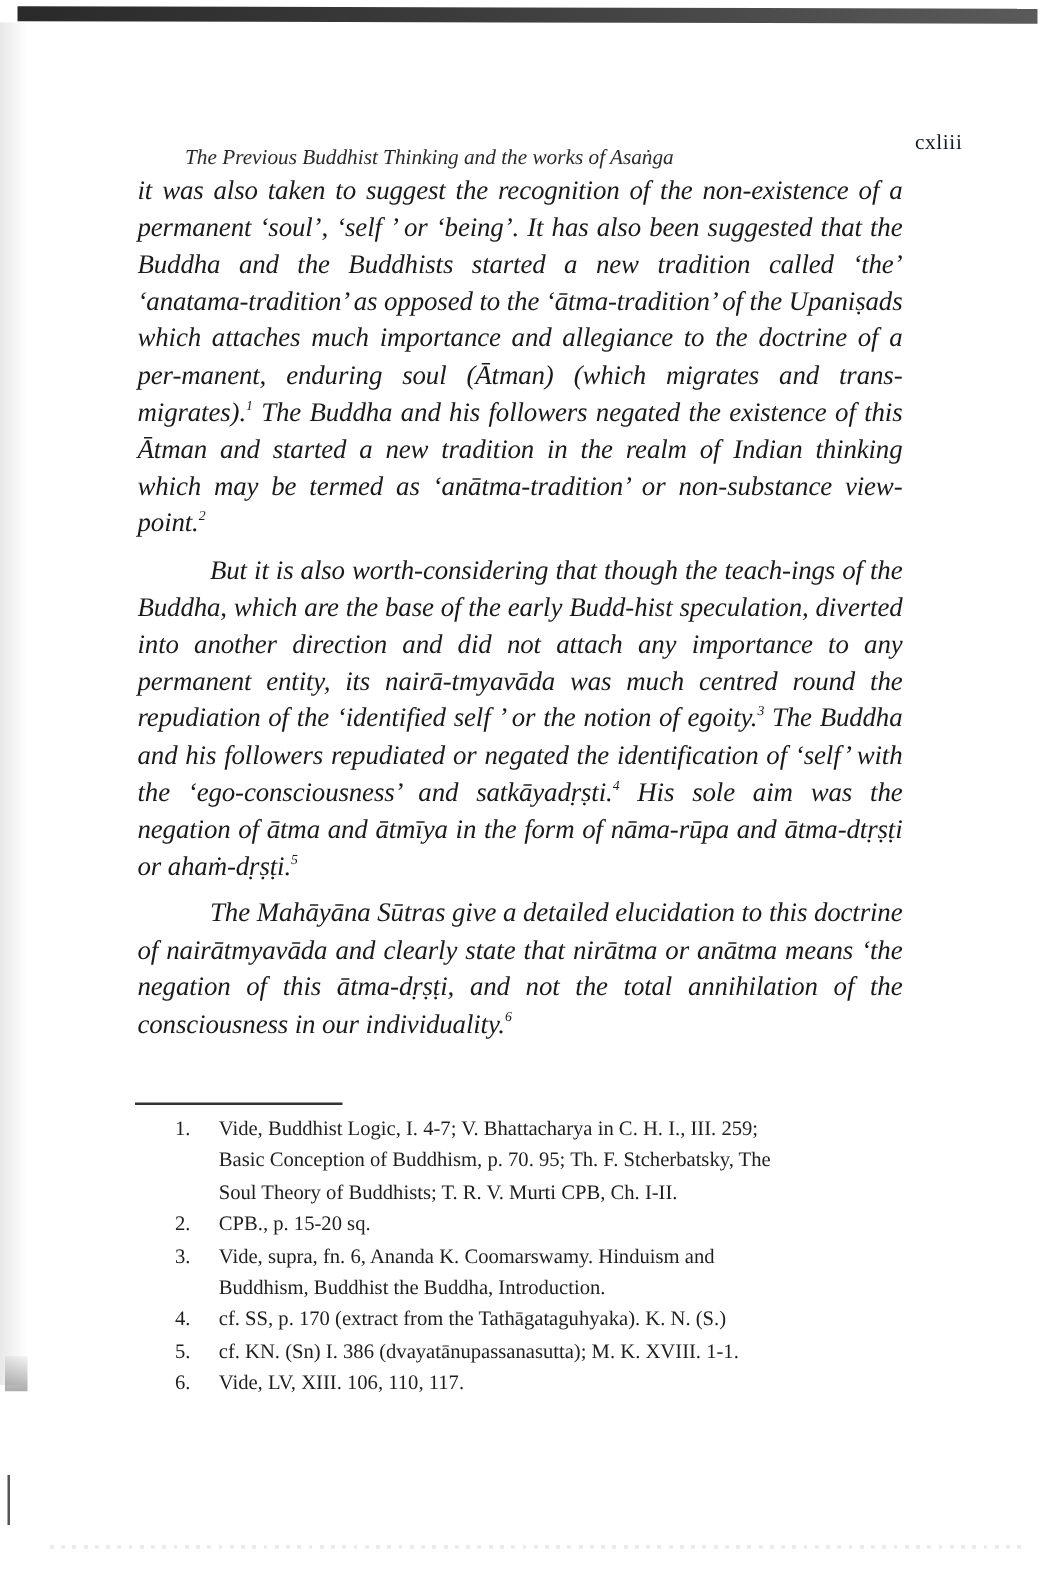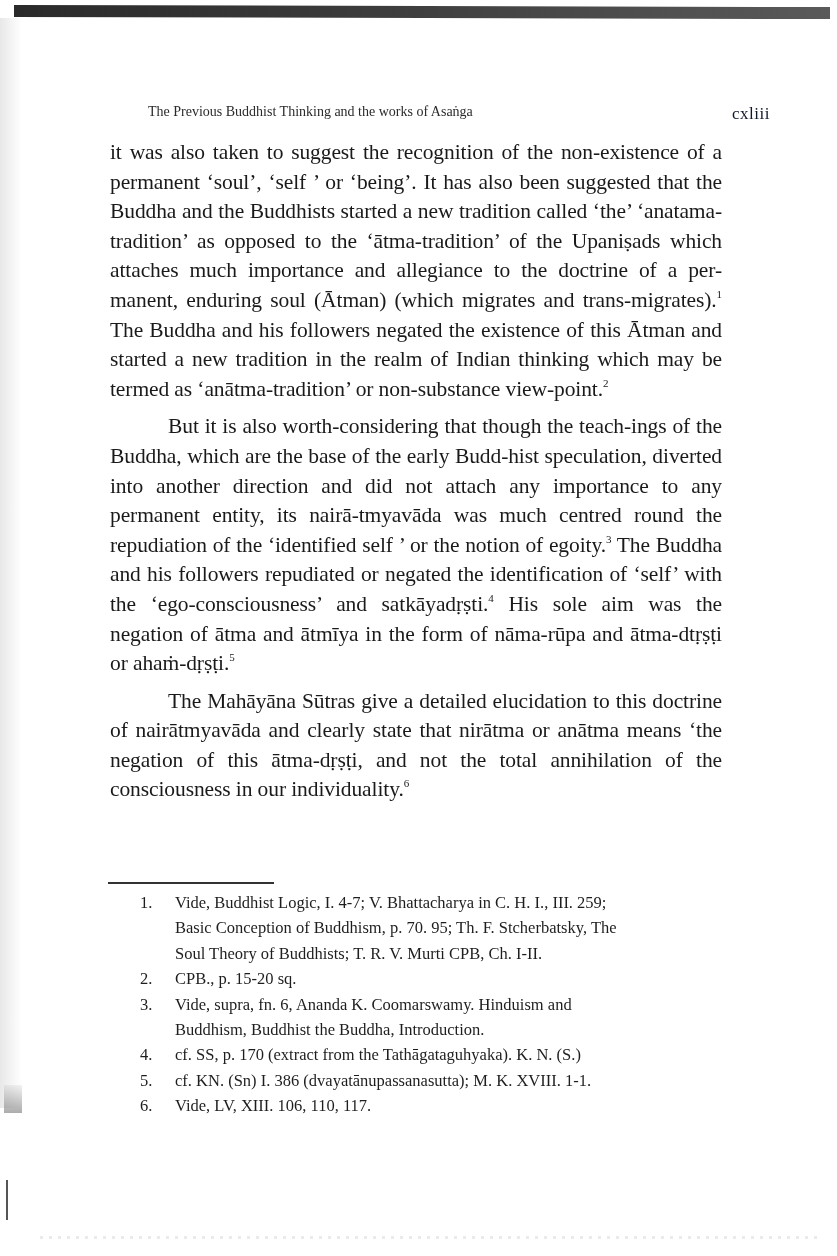--- a/index.html
+++ b/index.html
@@ -21,31 +21,32 @@
   }
   .left-mark {
     position: absolute; left: 6px; top: 1180px; width: 2px; height: 40px;
     background: #555;
   }
   .left-mark2 {
     position: absolute; left: 4px; top: 1085px; width: 18px; height: 28px;
     background: linear-gradient(to bottom, rgba(140,140,140,0.1), rgba(90,90,90,0.5));
   }
   .running-head {
-    position: absolute; left: 148px; top: 104px; width: 560px;
-    font-size: 14px; color: #2a2a2a;
+    position: absolute; left: 148px; top: 116px; width: 560px;
+    font-size: 17px; font-style: italic; color: #2a2a2a;
   }
   .folio {
     position: absolute; left: 732px; top: 104px;
     font-size: 17px; color: #0f172a; letter-spacing: 0.5px;
   }
   .body-text {
     position: absolute; left: 110px; top: 138px; width: 612px;
     font-size: 21.5px; line-height: 29.6px; text-align: justify;
     letter-spacing: -0.1px;
+    font-style: italic;
   }
   .body-text p { margin: 0 0 8px 0; }
   .body-text p.indent { text-indent: 58px; }
   sup { font-size: 11px; line-height: 0; vertical-align: 9px; }
   .rule {
     position: absolute; left: 108px; top: 882px; width: 166px; height: 2px;
     background: #333;
   }
   .footnotes {
     position: absolute; left: 140px; top: 890px; width: 500px;

